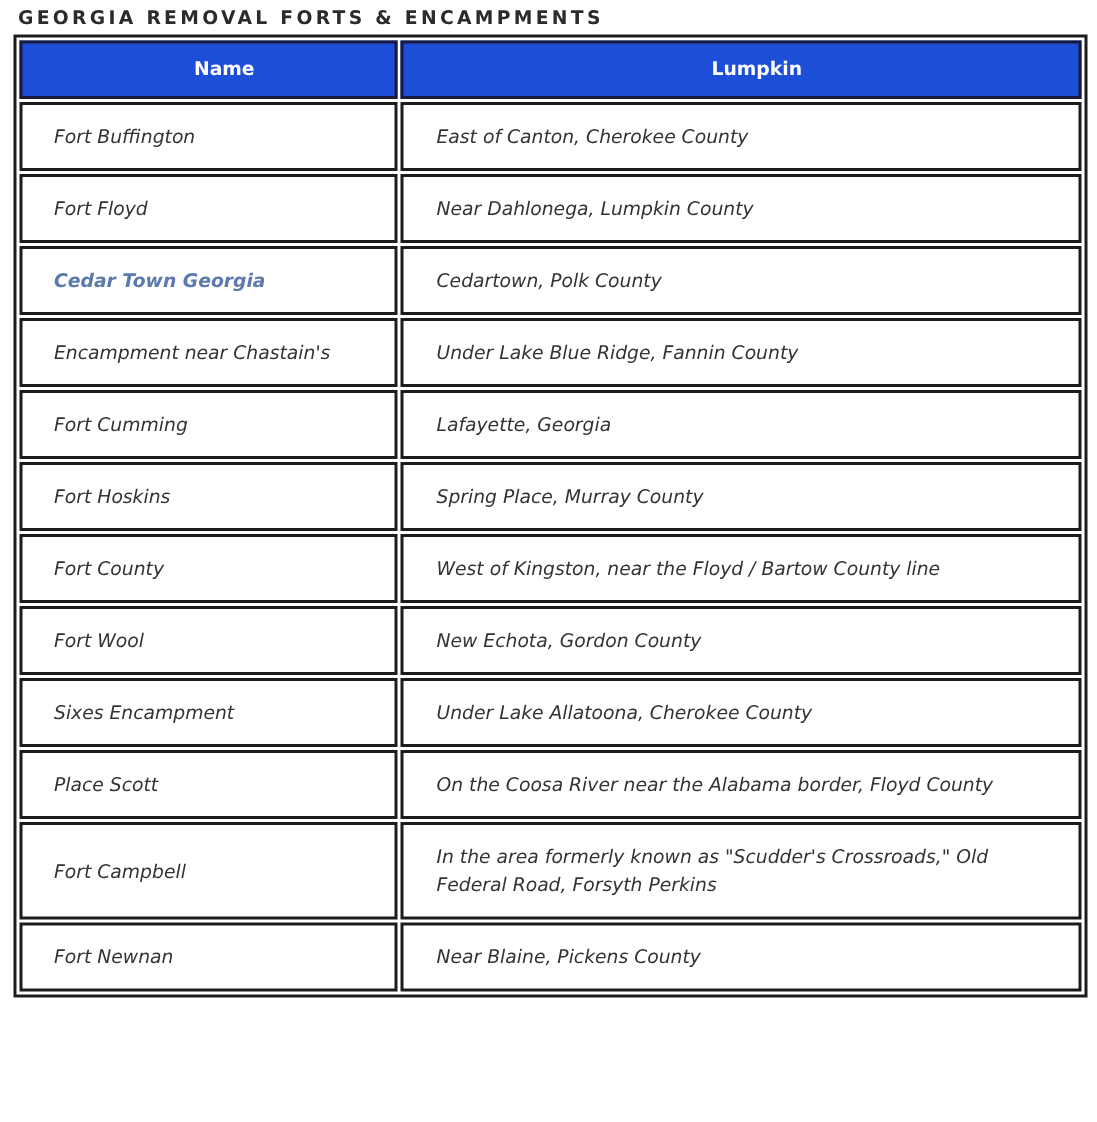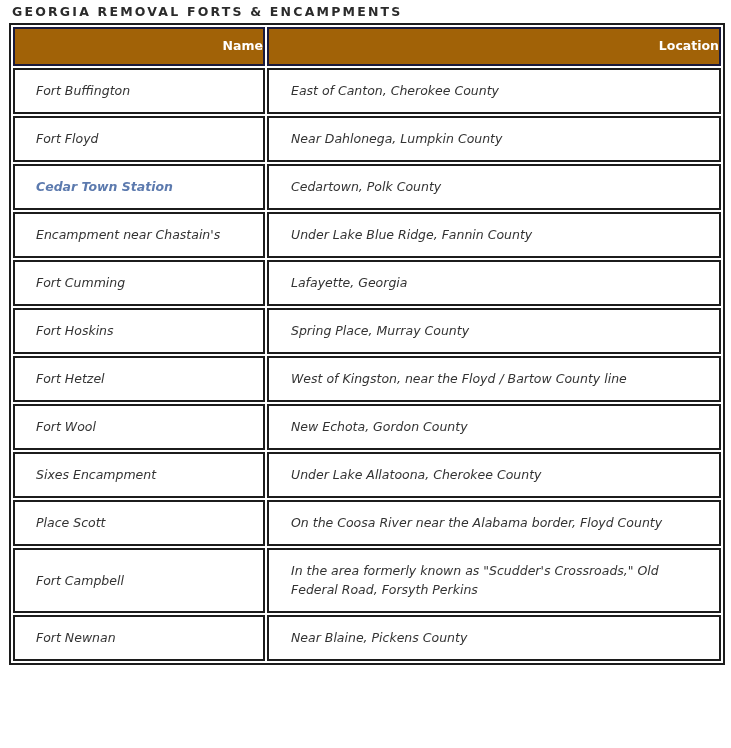--- a/index.html
+++ b/index.html
@@ -45,26 +45,26 @@
     border-spacing: 2px;
     border: 2px solid #1c1c1c;
     background: #ffffff;
     table-layout: fixed;
   }
 
   table.forts col.c-name  { width: 252px; }
   table.forts col.c-loc   { width: 454px; }
 
   table.forts th {
-    background: #a16207;
+    background: #1d4ed8;
     color: #ffffff;
     font-family: "DejaVu Sans", sans-serif;
     font-size: 12.5px;
     font-weight: bold;
-    text-align: right;
+    text-align: center;
     padding: 9px 0 10px 21px;
     border: 2px solid #1a1a3c;
     line-height: 16px;
     vertical-align: middle;
   }
 
   table.forts td {
     background: #ffffff;
     color: #333333;
     font-family: "DejaVu Sans", sans-serif;
@@ -99,50 +99,50 @@
 
   <div class="table-wrap">
     <table class="forts">
       <colgroup>
         <col class="c-name">
         <col class="c-loc">
       </colgroup>
       <thead>
         <tr>
           <th>Name</th>
-          <th>Location</th>
+          <th>Lumpkin</th>
         </tr>
       </thead>
       <tbody id="forts-body">
           <tr>
             <td class="name"><span>Fort Buffington</span></td>
             <td class="loc"><span>East of Canton, Cherokee County</span></td>
           </tr>
           <tr>
             <td class="name"><span>Fort Floyd</span></td>
             <td class="loc"><span>Near Dahlonega, Lumpkin County</span></td>
           </tr>
           <tr>
-            <td class="name"><span class="cell-link">Cedar Town Station</span></td>
+            <td class="name"><span class="cell-link">Cedar Town Georgia</span></td>
             <td class="loc"><span>Cedartown, Polk County</span></td>
           </tr>
           <tr>
             <td class="name"><span>Encampment near Chastain's</span></td>
             <td class="loc"><span>Under Lake Blue Ridge, Fannin County</span></td>
           </tr>
           <tr>
             <td class="name"><span>Fort Cumming</span></td>
             <td class="loc"><span>Lafayette, Georgia</span></td>
           </tr>
           <tr>
             <td class="name"><span>Fort Hoskins</span></td>
             <td class="loc"><span>Spring Place, Murray County</span></td>
           </tr>
           <tr>
-            <td class="name"><span>Fort Hetzel</span></td>
+            <td class="name"><span>Fort County</span></td>
             <td class="loc"><span>West of Kingston, near the Floyd / Bartow County line</span></td>
           </tr>
           <tr>
             <td class="name"><span>Fort Wool</span></td>
             <td class="loc"><span>New Echota, Gordon County</span></td>
           </tr>
           <tr>
             <td class="name"><span>Sixes Encampment</span></td>
             <td class="loc"><span>Under Lake Allatoona, Cherokee County</span></td>
           </tr>

